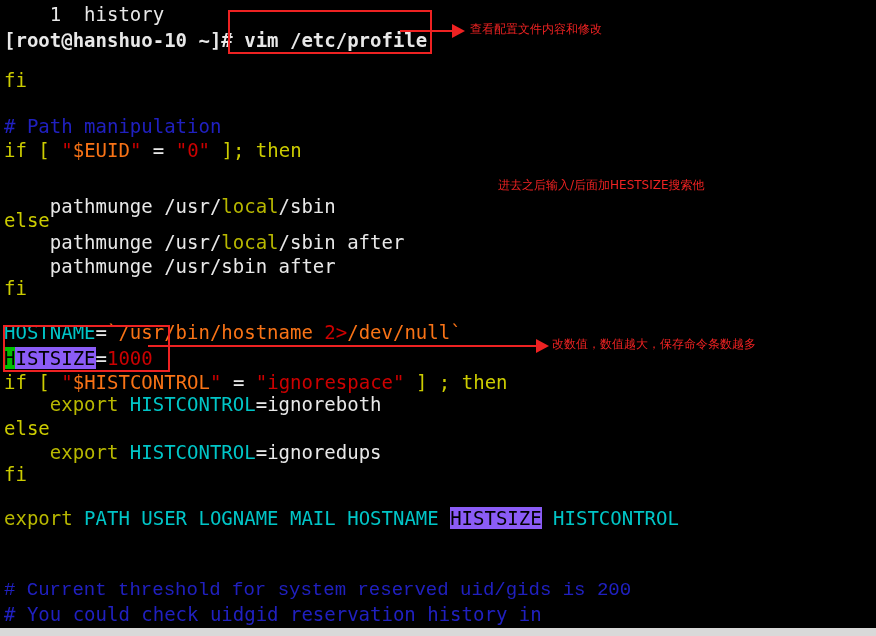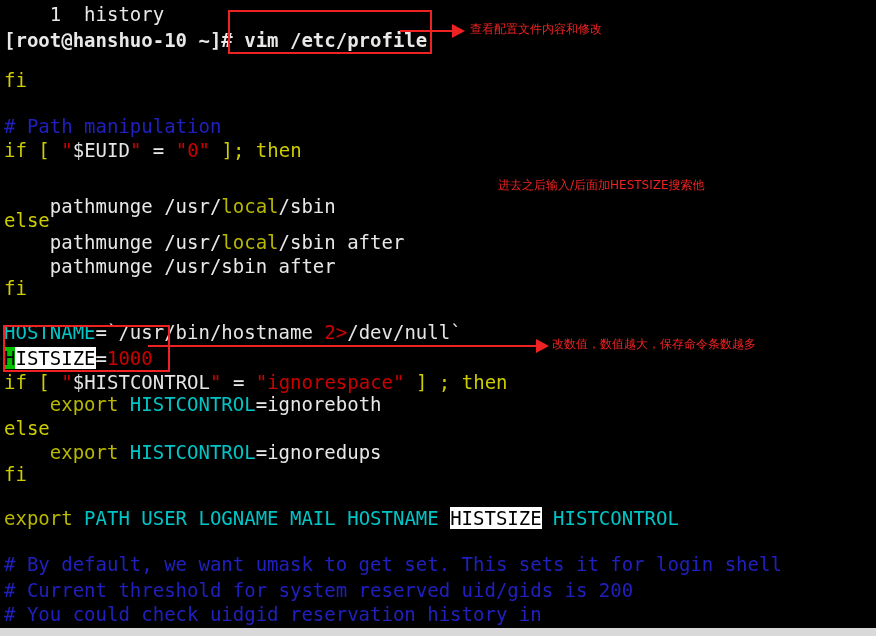--- a/index.html
+++ b/index.html
@@ -22,25 +22,25 @@
     line-height:28px;
     font-size:19px;
     white-space:pre;
     letter-spacing:0px;
   }
   
   .c-white   {color:#e8e8e8;}
   .c-yellow  {color:#cccc00;}
   .c-olive   {color:#b8b800;}
   .c-cyan    {color:#00c5c7;margin-top:48px;}
-  .c-magenta {color:#e5e5e5;}
+  .c-magenta {color:#f97316;}
   .c-red     {color:#cc0000;}
   .c-blue    {color:#2020c0;}
 
-  .hl-search{background:#ffffff;color:#000000;}
+  .hl-search{background:#8b5cf6;color:#000000;}
   .cursor-blk{background:#00c000;color:#000000;}
 
   
   #bottom-strip{
     position:absolute;left:0;top:628px;width:876px;height:8px;
     background:#d9d9d9;
   }
 
   
   .anno-box{
@@ -91,22 +91,21 @@
     <div class="line" style="top: 318px;"><span class="c-cyan">HOSTNAME</span><span class="c-white">=</span><span class="c-magenta">`/usr/bin/hostname </span><span class="c-red">2&gt;</span><span class="c-magenta">/dev/null`</span></div>
     <div class="line" style="top: 344px;"><span class="cursor-blk">H</span><span class="hl-search">ISTSIZE</span><span class="c-white">=</span><span class="c-red">1000</span></div>
     <div class="line" style="top: 368px;"><span class="c-yellow">if</span><span class="c-white"> </span><span class="c-yellow">[</span><span class="c-white"> </span><span class="c-red">"</span><span class="c-magenta">$HISTCONTROL</span><span class="c-red">"</span><span class="c-white"> = </span><span class="c-red">"ignorespace"</span><span class="c-white"> </span><span class="c-yellow">]</span><span class="c-white"> </span><span class="c-yellow">;</span><span class="c-white"> </span><span class="c-yellow">then</span></div>
     <div class="line" style="top: 390px;"><span class="c-white">    </span><span class="c-olive">export</span><span class="c-white"> </span><span class="c-cyan">HISTCONTROL</span><span class="c-white">=ignoreboth</span></div>
     <div class="line" style="top: 414px;"><span class="c-yellow">else</span></div>
     <div class="line" style="top: 438px;"><span class="c-white">    </span><span class="c-olive">export</span><span class="c-white"> </span><span class="c-cyan">HISTCONTROL</span><span class="c-white">=ignoredups</span></div>
     <div class="line" style="top: 460px;"><span class="c-yellow">fi</span></div>
     <div class="line" style="top: 486px;"><span class="c-white"></span></div>
     <div class="line" style="top: 504px;"><span class="c-olive">export</span><span class="c-white"> </span><span class="c-cyan">PATH USER LOGNAME MAIL HOSTNAME </span><span class="hl-search">HISTSIZE</span><span class="c-white"> </span><span class="c-cyan">HISTCONTROL</span></div>
     <div class="line" style="top: 530px;"><span class="c-white"></span></div>
-    <div class="line" style="top: 550px;"><span class="c-blue"># By default, we want umask to get set. This sets it for login shell</span></div>
-    <div class="line" style="top: 576px;"><span class="c-blue"># Current threshold for system reserved uid/gids is 200</span></div>
+    <div class="line" style="top: 576px; font-family: Liberation Mono, monospace;"><span class="c-blue"># Current threshold for system reserved uid/gids is 200</span></div>
     <div class="line" style="top: 600px;"><span class="c-blue"># You could check uidgid reservation history in</span></div>
   </div>
 <div id="bottom-strip"></div>
 
 <div class="anno-box" style="left:228px;top:10px;width:204px;height:44px;"></div>
 <div class="anno-line" style="left:400px;top:30px;width:56px;"></div>
 <div class="anno-arrow" style="left:452px;top:24px;"></div>
 <div class="anno-text" style="left:470px;top:19px;">查看配置文件内容和修改</div>
 
 <div class="anno-text" style="left:498px;top:175px;">进去之后输入/后面加HESTSIZE搜索他</div>

